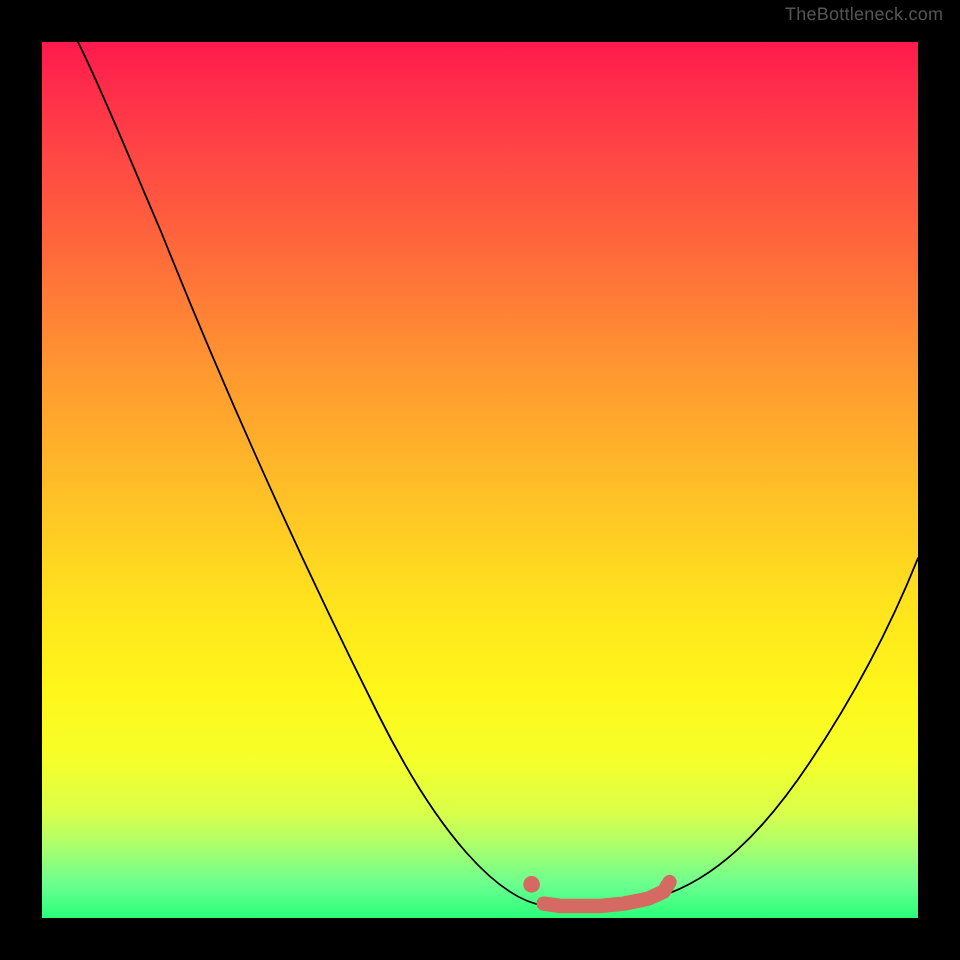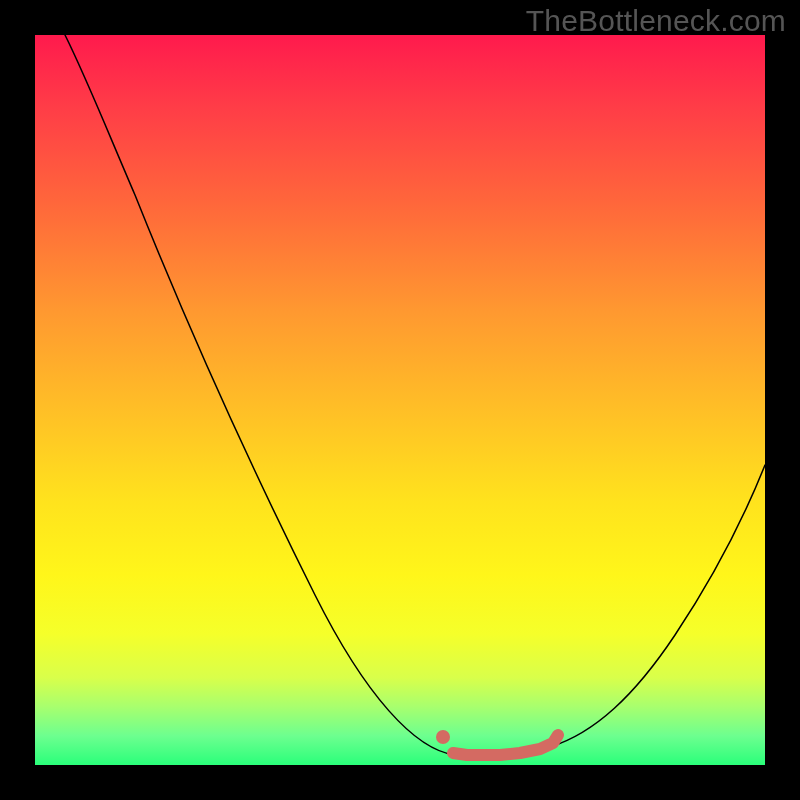--- a/index.html
+++ b/index.html
@@ -15,21 +15,21 @@
     position: relative;
     width: 800px;
     height: 800px;
     background: #000;
   }
   .watermark {
     position: absolute;
     top: 4px;
     right: 14px;
     color: #555;
-    font-size: 30px;
+    font-size: 15px;
     font-weight: 500;
     letter-spacing: 0.2px;
     z-index: 10;
   }
   .plot-area {
     position: absolute;
     left: 35px;
     top: 35px;
     width: 730px;
     height: 730px;

